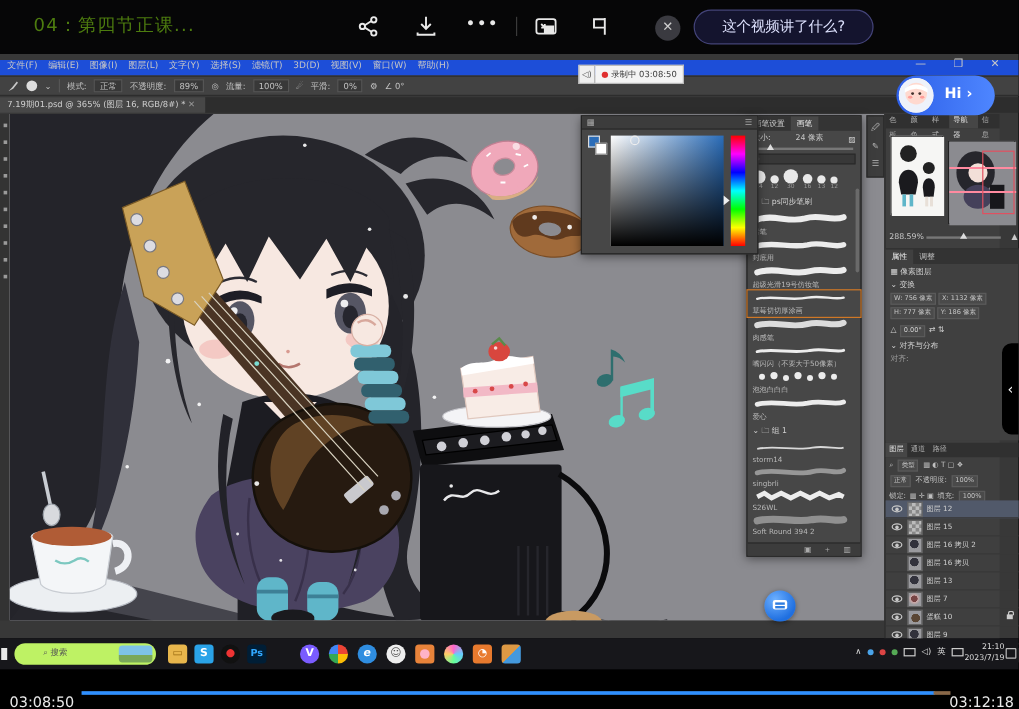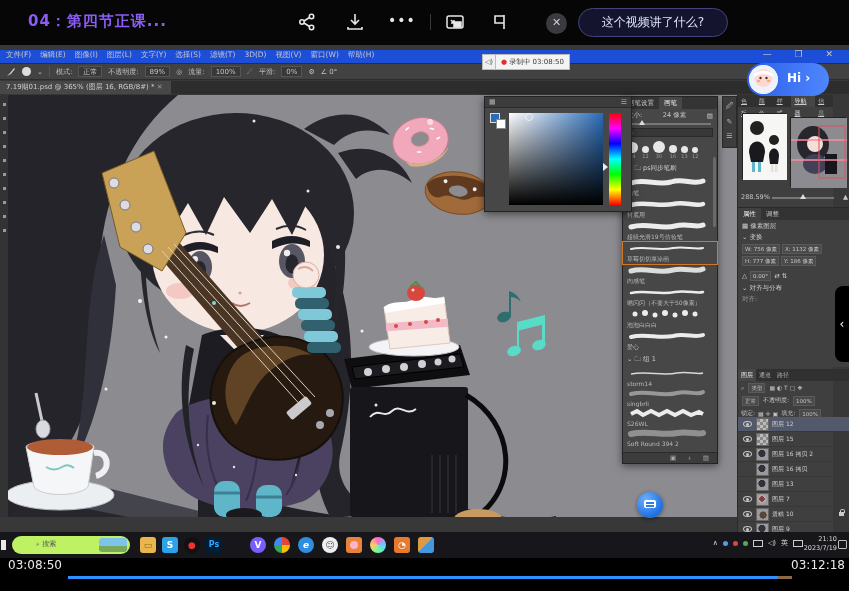--- a/index.html
+++ b/index.html
@@ -2,21 +2,21 @@
 <html><head>
 <meta charset="utf-8">
 <style>
   html,body{margin:0;padding:0;background:#000;}
   *{box-sizing:border-box;}
   .stage{position:relative;width:849px;height:591px;background:#000;overflow:hidden;
     font-family:"DejaVu Sans",sans-serif;color:#ccc;}
   .abs{position:absolute;}
   
   .topbar{position:absolute;left:0;top:0;width:849px;height:45px;background:#060607;z-index:60;}
-  .vtitle{position:absolute;left:28px;top:12px;font-size:15px;font-weight:bold;color:#8b5cf6;letter-spacing:1px;}
+  .vtitle{position:absolute;left:28px;top:12px;font-size:15px;font-weight:normal;color:#4d7c0f;letter-spacing:1px;}
   .tb-ico{position:absolute;top:12px;width:22px;height:22px;color:#e8e8e8;text-align:center;}
   .ask-pill{position:absolute;left:578px;top:8px;width:150px;height:29px;border-radius:15px;
     background:#14142e;border:1px solid #44447a;color:#dfe3ff;font-size:12px;line-height:27px;text-align:center;}
   .close-circ{position:absolute;left:546px;top:13px;width:21px;height:21px;border-radius:50%;background:#3a3a40;
     color:#cfcfcf;font-size:11px;line-height:20px;text-align:center;}
   .avatar-pill{position:absolute;left:747px;top:19px;width:82px;height:33px;border-radius:17px;
     background:linear-gradient(90deg,#2d5fe8,#4e86ff);margin-top:44px;}
   .avatar-face{position:absolute;left:2px;top:2px;width:29px;height:29px;border-radius:50%;background:#f6f7fb;overflow:hidden;}
   .hi-label{position:absolute;left:40px;top:8px;color:#fff;font-size:12px;font-weight:bold;}
   
@@ -67,21 +67,21 @@
   .bp-presets .n{font-size:5px;color:#9a9a9a;text-align:center;}
   .bp-folder{padding:2px 4px;font-size:6.5px;color:#cfcfcf;}
   .bitem{padding:1px 4px 0 4px;}
   .bitem .nm{font-size:6px;color:#b8b8b8;white-space:nowrap;overflow:hidden;max-width:86px;}
   .bitem.sel{outline:1px solid #d07826;}
   .bp-bottom{position:absolute;bottom:0;left:0;width:100%;height:11px;background:#3c3c3c;border-top:1px solid #2a2a2a;text-align:right;font-size:6.5px;color:#aaa;padding-right:4px;line-height:10px;letter-spacing:4px;}
   .bp-scroll{position:absolute;right:1px;top:60px;width:3px;height:70px;background:#6a6a6a;border-radius:2px;}
   .dockstrip{position:absolute;left:722px;top:51px;width:15px;height:52px;background:#3d3d3d;border:1px solid #2a2a2a;z-index:8;
     display:flex;flex-direction:column;align-items:center;gap:6px;padding-top:4px;font-size:7px;color:#bbb;}
   
-  .rcol{position:absolute;left:737px;top:50px;width:96px;height:437px;background:#3f3f3f;border-left:1px solid #2a2a2a;font-size:6.5px;text-decoration:underline;}
+  .rcol{position:absolute;left:737px;top:50px;width:96px;height:437px;background:#3f3f3f;border-left:1px solid #2a2a2a;font-size:6.5px;}
   .rtabs{height:12px;background:#303030;display:flex;}
   .rtab{padding:0 3px;line-height:12px;font-size:6px;color:#b0b0b0;}
   .rtab.on{background:#464646;color:#e8e8e8;}
   .thumb-ref{position:absolute;left:4px;top:18px;width:44px;height:66px;background:#f4f4f2;border:1px solid #222;}
   .thumb-nav{position:absolute;left:52px;top:22px;width:56px;height:70px;background:#8b8b90;border:1px solid #222;}
   .zoomrow{position:absolute;left:0;top:96px;width:112px;height:13px;color:#c8c8c8;font-size:6.5px;line-height:12px;}
   .zslider{position:absolute;left:34px;top:6px;width:62px;height:2px;background:#777;}
   .zthumb{position:absolute;left:28px;top:-3px;width:0;height:0;border-left:3px solid transparent;border-right:3px solid transparent;border-bottom:5px solid #ddd;}
   .props{position:absolute;left:0;top:112px;width:112px;height:160px;background:#404040;border-top:1px solid #2a2a2a;color:#c6c6c6;}
   .props .hdr{height:12px;background:#333;display:flex;}
@@ -118,21 +118,21 @@
   .tsearch{position:absolute;left:12px;top:4px;width:118px;height:18px;background:#bef264;border-radius:9px;color:#555;font-size:7px;line-height:17px;padding-left:24px;}
   .tsearch .wchip{position:absolute;right:3px;top:2px;width:28px;height:14px;border-radius:3px;
     background:linear-gradient(180deg,#7ec3e8 55%,#7aa85a 55%);}
   .tico{position:absolute;top:5px;width:16px;height:16px;border-radius:3px;font-size:9px;font-weight:bold;text-align:center;line-height:16px;color:#fff;}
   .tray{position:absolute;right:46px;top:6px;display:flex;gap:5px;align-items:center;color:#ddd;font-size:7px;}
   .dot{width:5px;height:5px;border-radius:50%;}
   .timeblk{position:absolute;right:12px;top:3px;text-align:right;color:#ddd;font-size:6.5px;line-height:1.45;}
   .notif{position:absolute;right:2px;top:8px;width:9px;height:9px;border:1px solid #bbb;border-radius:1px;}
   
   .botbar{position:absolute;left:0;top:558px;width:849px;height:33px;background:#000;z-index:60;}
-  .ptime{position:absolute;top:0;color:#eaeaea;font-size:12px;}
+  .ptime{position:absolute;top:20px;color:#eaeaea;font-size:12px;}
   .ptrack{position:absolute;left:68px;top:18px;width:724px;height:3px;background:#222;}
   .pfill{position:absolute;left:0;top:0;height:3px;background:#2e8fff;}
   .ptip{position:absolute;right:0;top:0;height:3px;width:14px;background:#8a6848;}
   .chip{position:absolute;top:584px;width:27px;height:7px;border:1px solid #a8835c;border-bottom:none;border-radius:4px 4px 0 0;background:#241c12;}
 </style>
 </head>
 <body>
 
 <div class="stage">
 

